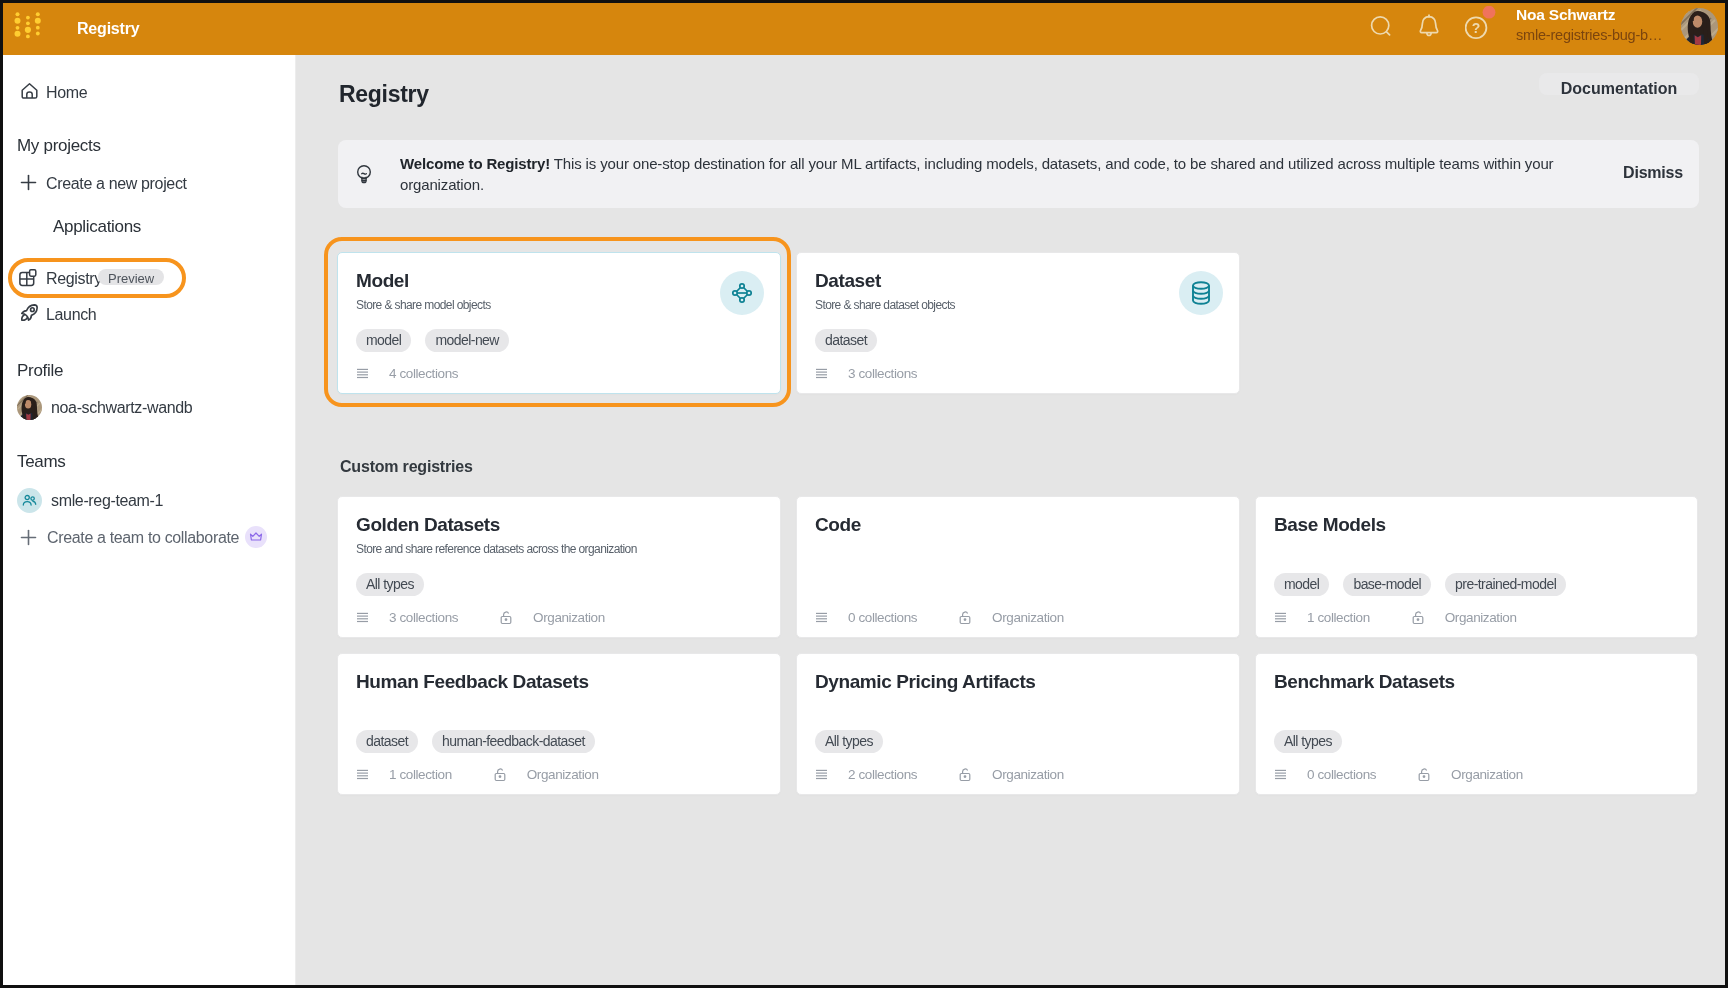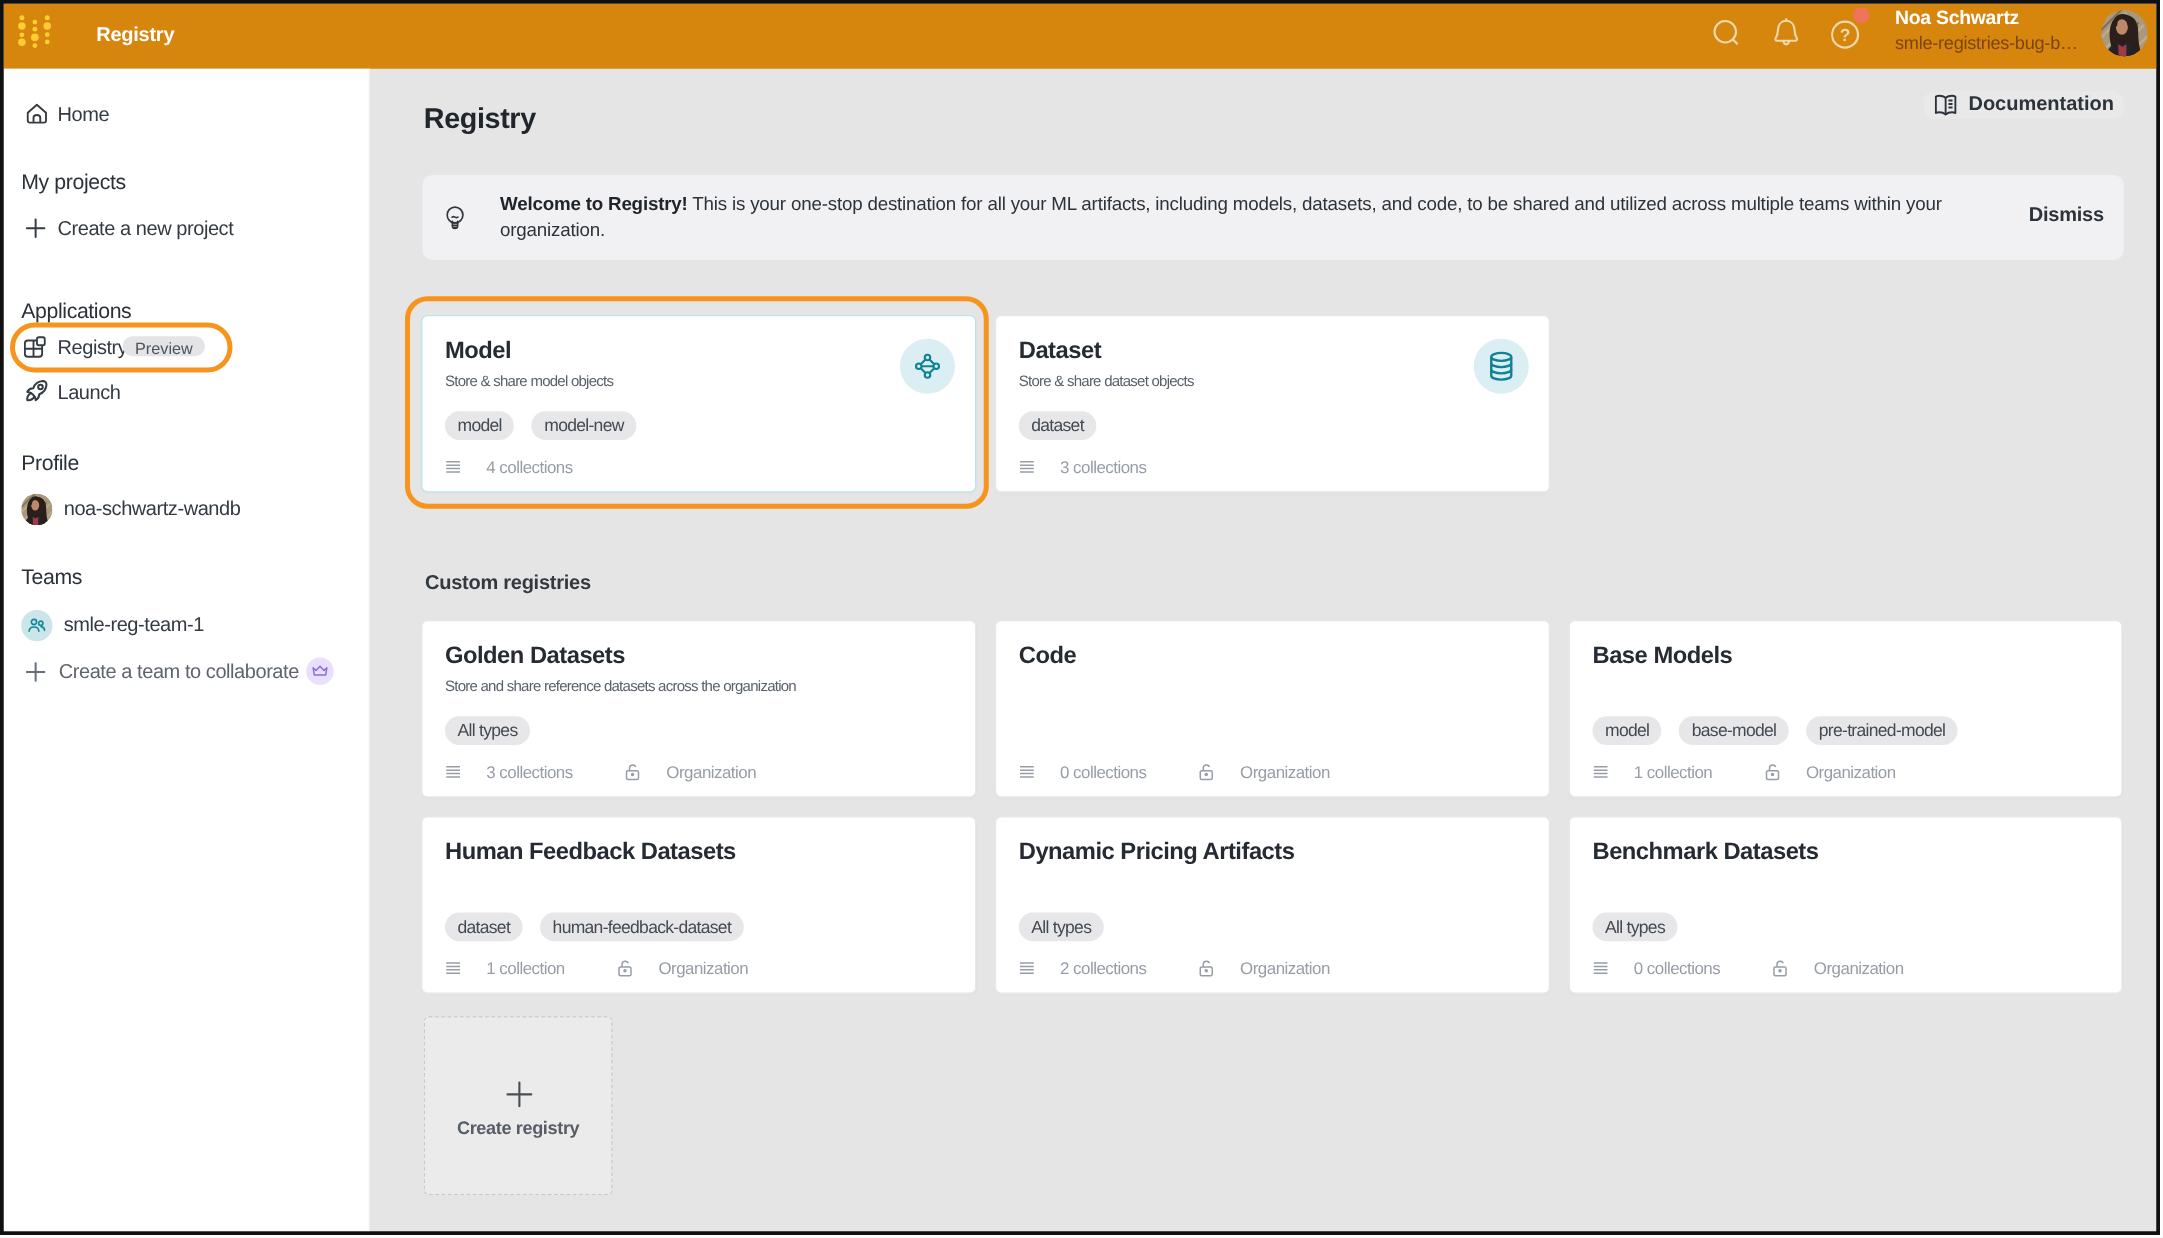--- a/index.html
+++ b/index.html
@@ -16,21 +16,21 @@
 
 
 #side { position:absolute; left:0; top:52px; bottom:0; width:293px; background:#fff; border-right:1px solid #ededed; }
 .shead { position:absolute; left:14px; font-size:17px; color:#2b3138; letter-spacing:-0.3px;}
 .sitem { position:absolute; font-size:16px; color:#333a42; letter-spacing:-0.35px;}
 .annot { position:absolute; border:4px solid #f7941d; border-radius:20px; }
 
 
 #main { position:absolute; left:294px; top:52px; right:0; bottom:0; }
 h1.pg { position:absolute; left:42px; top:26px; font-size:23px; font-weight:600; color:#21262d; letter-spacing:-0.3px;}
-#docbtn { position:absolute; left:1242px; top:18px; width:160px; height:22px; background:#e9e9ea; border-radius:8px; display:flex; align-items:center; justify-content:center; gap:9px; font-size:16px; font-weight:bold; color:#2d333b; }
+#docbtn { position:absolute; left:1242px; top:18px; width:160px; height:22px; background:#e9e9ea; border-radius:8px; display:flex; align-items:center; justify-content:center; gap:9px; font-size:16px; font-weight:bold; color:#2d333b;flex-direction:column; }
 #banner { position:absolute; left:41px; top:85px; width:1361px; height:68px; background:#f1f1f3; border-radius:8px; }
 #banner .txt { position:absolute; left:62px; top:14px; width:1260px; font-size:15px; line-height:20.5px; color:#2d333b; letter-spacing:-0.15px;}
 #banner .txt b { color:#20252b; }
 #banner .dismiss { position:absolute; right:16px; top:24px; font-size:16px; font-weight:bold; color:#2d333b; letter-spacing:-0.2px; }
 
 .card { position:absolute; width:444px; height:142px; background:#fff; border:1px solid #e8e8e9; border-radius:5px; box-shadow:0 1px 2px rgba(0,0,0,0.02); }
 .card .ttl { position:absolute; left:18px; top:17px; font-size:19px; font-weight:600; color:#262b33; letter-spacing:-0.4px;}
 .card .desc { position:absolute; left:18px; top:45px; font-size:12px; color:#59616b; letter-spacing:-0.6px;}
 .card .tags { position:absolute; left:18px; top:76px; display:flex; gap:14px; }
 .tag { height:23px; line-height:23px; padding:0 10px; background:#e7e7e9; border-radius:12px; font-size:14px; color:#434a53; letter-spacing:-0.55px;}
@@ -114,21 +114,21 @@
       <path d="M2.2 8.2 L9.5 1.8 L16.8 8.2 L16.8 14.4 Q16.8 16.1 15.1 16.1 L3.9 16.1 Q2.2 16.1 2.2 14.4 Z"></path>
       <path d="M6.8 15.9 L6.8 12.2 Q6.8 10 9.5 10 Q12.2 10 12.2 12.2 L12.2 15.9" fill="none"></path>
     </svg>
     <div class="sitem" style="left:43px;top:29px;">Home</div>
     <div class="shead" style="top:81px;">My projects</div>
     <svg class="abs" style="left:17px;top:119px" width="17" height="17" viewBox="0 0 17 17" stroke="#363c44" stroke-width="1.6" stroke-linecap="round">
         <line x1="8.5" y1="1.5" x2="8.5" y2="15.5"></line>
         <line x1="1.5" y1="8.5" x2="15.5" y2="8.5"></line>
       </svg>
     <div class="sitem" style="left:43px;top:120px;">Create a new project</div>
-    <div class="shead" style="top:184px;">Applications</div>
+    <div class="shead" style="top:162px;margin-left:36px;">Applications</div>
     <div class="annot" style="left:5px;top:203px;width:178px;height:40px;"></div>
 
     <svg class="abs" style="left:16px;top:212px" width="20" height="20" viewBox="0 0 20 20" fill="none" stroke="#363c44" stroke-width="1.5" stroke-linejoin="round">
       <rect x="0.9" y="5.4" width="13.8" height="13" rx="2.4"></rect>
       <line x1="7.8" y1="5.4" x2="7.8" y2="18.4"></line>
       <line x1="0.9" y1="12" x2="14.7" y2="12"></line>
       <rect x="10.6" y="2.8" width="6.2" height="6.4" rx="1.4" fill="#fff"></rect>
     </svg>
     <div class="sitem" style="left:43px;top:215px;">Registry</div>
     <div class="abs" style="left:95px;top:214px;height:16px;line-height:19px;padding:0 10px;background:#e4e4e6;border-radius:10px;font-size:13px;color:#4e545c;">Preview</div>
@@ -390,21 +390,14 @@
           <span class="gap"></span>
           <svg width="14" height="15" viewBox="0 0 14 15" fill="none" stroke="#979da6" stroke-width="1.2">
             <rect x="2.2" y="6.5" width="9.6" height="7" rx="1.2"></rect>
             <path d="M4.6 6.3 L4.6 4.6 A2.6 2.6 0 0 1 9.6 3.6"></path>
             <circle cx="7" cy="9.6" r="0.8" fill="#979da6"></circle>
           </svg>
           <span>Organization</span>
         </div>
     </div>
 
-    <div id="create">
-      <svg class="abs" style="left:64px;top:50px" width="23" height="23" viewBox="0 0 23 23" stroke="#4a5058" stroke-width="1.7" stroke-linecap="round">
-          <line x1="11.5" y1="2" x2="11.5" y2="21"></line>
-          <line x1="2" y1="11.5" x2="21" y2="11.5"></line>
-        </svg>
-      <div class="lbl">Create registry</div>
-    </div>
   </div>
 </div>
 
 </body></html>

